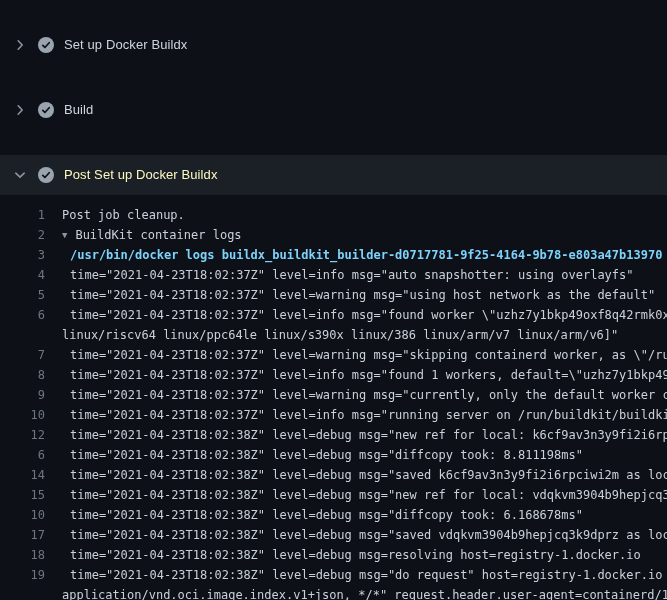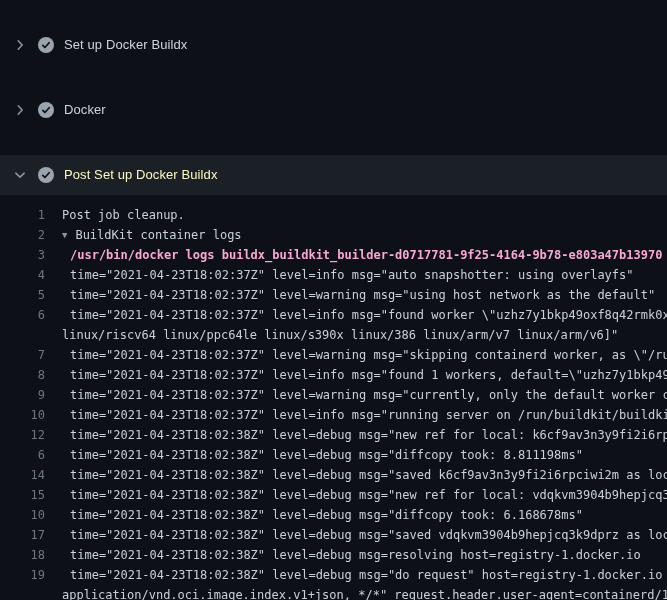--- a/index.html
+++ b/index.html
@@ -28,21 +28,21 @@
     font-family:"DejaVu Sans Mono", "Liberation Mono", monospace;
     font-size:12px; line-height:20px;
   }
   .row { display:flex; height:20px; white-space:pre; }
   .row .num {
     flex:none; width:45px; text-align:right;
     color:#6e7681; user-select:none; cursor:pointer;
   }
   .row .txt { margin-left:17px; color:#c9d1d9; overflow:hidden; }
   .row.ind1 .txt { padding-left:8px; }
-  .row.command .txt { color:#f9a8d4; font-weight:bold; }
+  .row.command .txt { color:#7dd3fc; font-weight:bold; }
   .row .tri {
     display:inline-block; font-size:9px; color:#8b949e;
     margin-right:8px; transform:translateY(-1px); cursor:pointer;
   }
 </style>
 </head>
 <body>
 
 <div class="viewer">
 
@@ -68,21 +68,21 @@
         <svg width="16" height="16" viewBox="0 0 16 16">
             <path d="M6.2 3.8l4 4.2-4 4.2" fill="none" stroke="#8b949e" stroke-width="1.6" stroke-linecap="round" stroke-linejoin="round"></path>
           </svg>
       </span>
       <span class="check">
         <svg width="16" height="16" viewBox="0 0 16 16">
             <circle cx="8" cy="8" r="8" fill="#9aa4ae"></circle>
             <path d="M4.8 8.3l2.1 2.2 4.3-4.8" fill="none" stroke="#0d1117" stroke-width="1.7" stroke-linecap="round" stroke-linejoin="round"></path>
           </svg>
       </span>
-      <span class="lbl">Docker</span>
+      <span class="lbl">Build</span>
     </div>
 
 
     <div class="step expanded">
       <span class="chev">
         <svg width="16" height="16" viewBox="0 0 16 16">
             <path d="M3.8 6.2l4.2 4 4.2-4" fill="none" stroke="#8b949e" stroke-width="1.6" stroke-linecap="round" stroke-linejoin="round"></path>
           </svg>
       </span>
       <span class="check">

